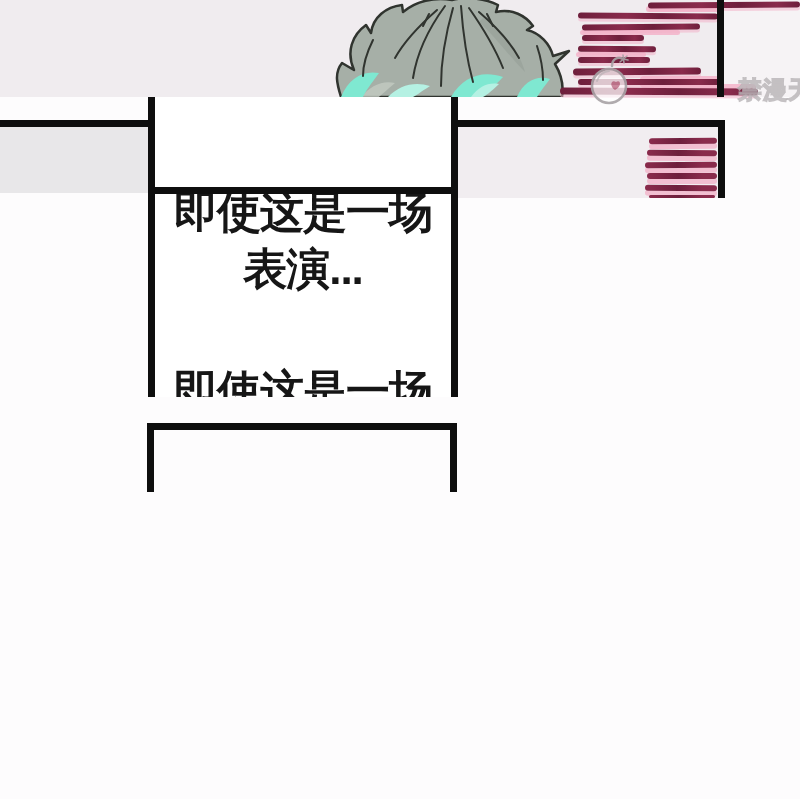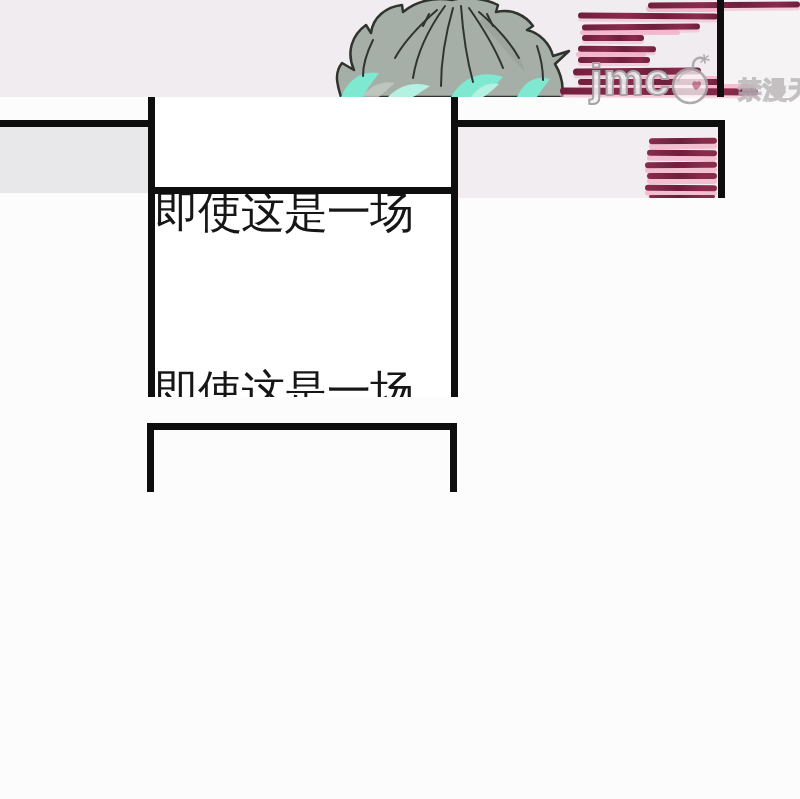--- a/index.html
+++ b/index.html
@@ -51,22 +51,22 @@
   
   .blk{background:var(--ink);z-index:8;}
   .left-fill{left:0;top:127px;width:148px;height:66px;background:var(--left_fill);z-index:2;}
   .right-fill{left:458px;top:127px;width:260px;height:71px;background:var(--right_fill);z-index:2;}
 
   .mid-interior{left:155px;top:97px;width:296px;height:300px;background:#ffffff;z-index:2;}
   .mid-cover{left:155px;top:97px;width:296px;height:90px;background:#ffffff;z-index:7;}
 
   
   .speech{
-    width:296px;color:var(--text);
-    font-weight:400;font-size:44px;line-height:57px;letter-spacing:-1px;
+    width:296px;text-align:center;color:var(--text);
+    font-weight:700;font-size:44px;line-height:57px;letter-spacing:-1px;
     z-index:5;white-space:nowrap;
   }
   .speech-1{left:155px;top:183px;}
   .speech-2-clip{left:155px;top:362px;width:296px;height:35px;overflow:hidden;z-index:5;}
   .speech-2-clip .speech{position:relative;left:0;top:0;}
 </style>
 </head>
 <body>
 
 <div class="stage">
@@ -108,21 +108,20 @@
   <div class="abs stroke" style="left:582px;top:35px;width:62px;height:6px"></div>
   <div class="abs stroke" style="left:578px;top:46px;width:78px;height:6px;transform:rotate(0.5deg)"></div>
   <div class="abs stroke" style="left:578px;top:57px;width:72px;height:6px"></div>
   <div class="abs stroke" style="left:573px;top:68px;width:128px;height:7px;transform:rotate(-0.4deg)"></div>
   <div class="abs stroke" style="left:578px;top:79px;width:142px;height:6px"></div>
   <div class="abs stroke" style="left:560px;top:88px;width:198px;height:7px;transform:rotate(0.3deg)"></div>
 
   <div class="abs vline-top"></div>
 
   <div class="abs watermark">
-    <span class="wm-text">jmc</span>
     <svg class="wm-bomb" viewBox="0 0 44 54">
       <path d="M24,12 C24,5 30,2 35,5" fill="none" stroke="var(--wm_stroke)" stroke-width="2.5" stroke-linecap="round"></path>
       <path d="M35,1 L36,9 M31,4 L40,6 M32,8 L39,2" stroke="var(--wm_stroke)" stroke-width="1.6" stroke-linecap="round"></path>
       <circle cx="21" cy="32" r="17" fill="rgba(255,255,255,0.82)" stroke="var(--wm_stroke)" stroke-width="2.6"></circle>
       <path d="M27,36 C21,32 23,25 28,28 C33,25 34,33 27,36 Z" fill="var(--heart)" opacity="0.75"></path>
       <path d="M9,27 C11,21 16,17 21,17" fill="none" stroke="rgba(200,196,198,0.9)" stroke-width="2" stroke-linecap="round"></path>
     </svg>
   </div>
   <div class="abs wm-cjk" style="left:738px;top:74px;z-index:19">禁漫天堂</div>
 
@@ -136,20 +135,21 @@
   <div class="abs stroke-b" style="left:645px;top:162px;width:72px;height:6px;transform:rotate(-0.4deg)"></div>
   <div class="abs stroke-b" style="left:647px;top:173px;width:70px;height:6px"></div>
   <div class="abs stroke-b" style="left:645px;top:185px;width:72px;height:6px;transform:rotate(0.4deg)"></div>
   <div class="abs stroke-b" style="left:649px;top:195px;width:66px;height:3px;box-shadow:none"></div>
   <div class="abs blk" style="left:718px;top:120px;width:7px;height:78px"></div>
 
   <div class="abs mid-interior"></div>
 
   <div class="abs speech speech-1">
     <div>即使这是一场</div>
+    <div>表演...</div>
   </div>
 
   <div class="abs mid-cover"></div>
   <div class="abs blk" style="left:148px;top:187px;width:310px;height:7px"></div>
   <div class="abs blk" style="left:148px;top:97px;width:7px;height:300px"></div>
   <div class="abs blk" style="left:451px;top:97px;width:7px;height:300px"></div>
 
   <div class="abs speech-2-clip">
     <div class="speech">即使这是一场</div>
   </div>

